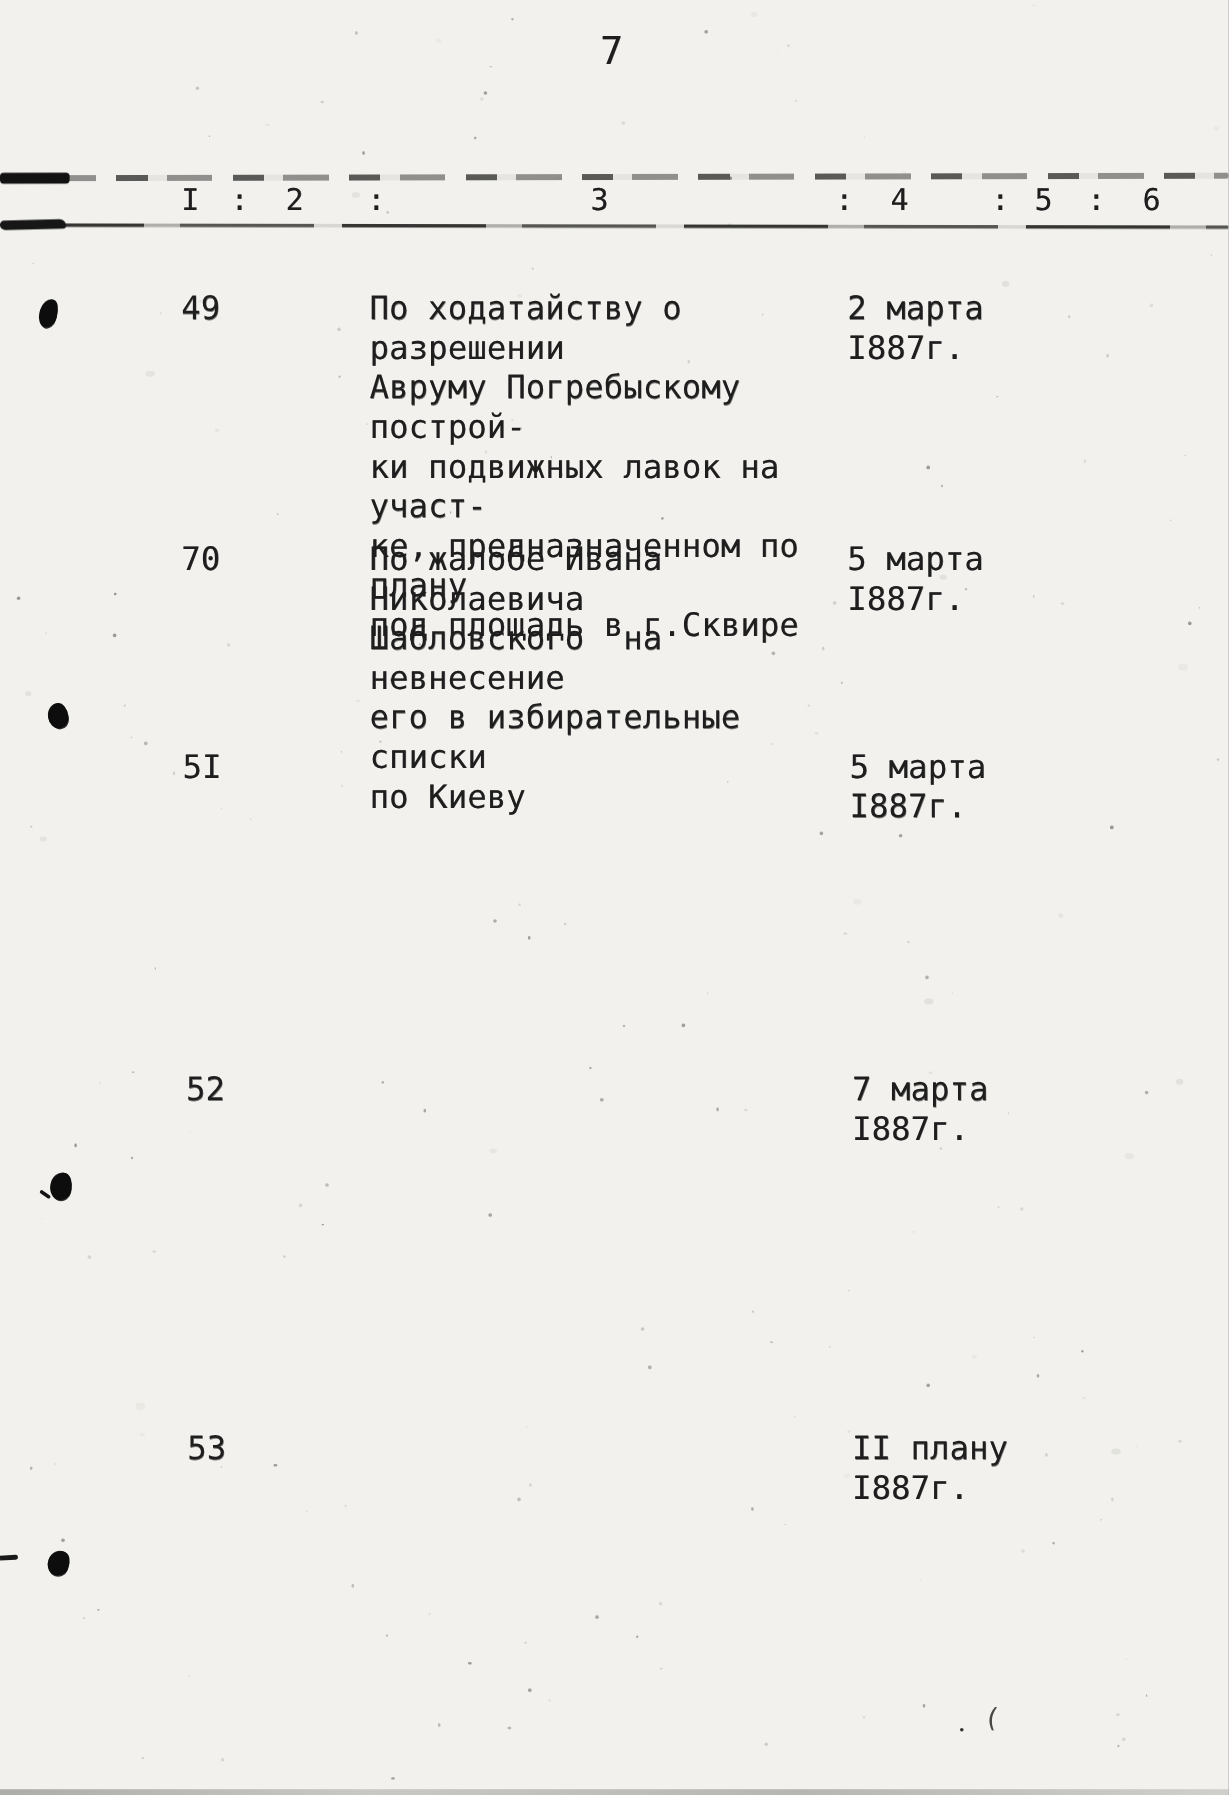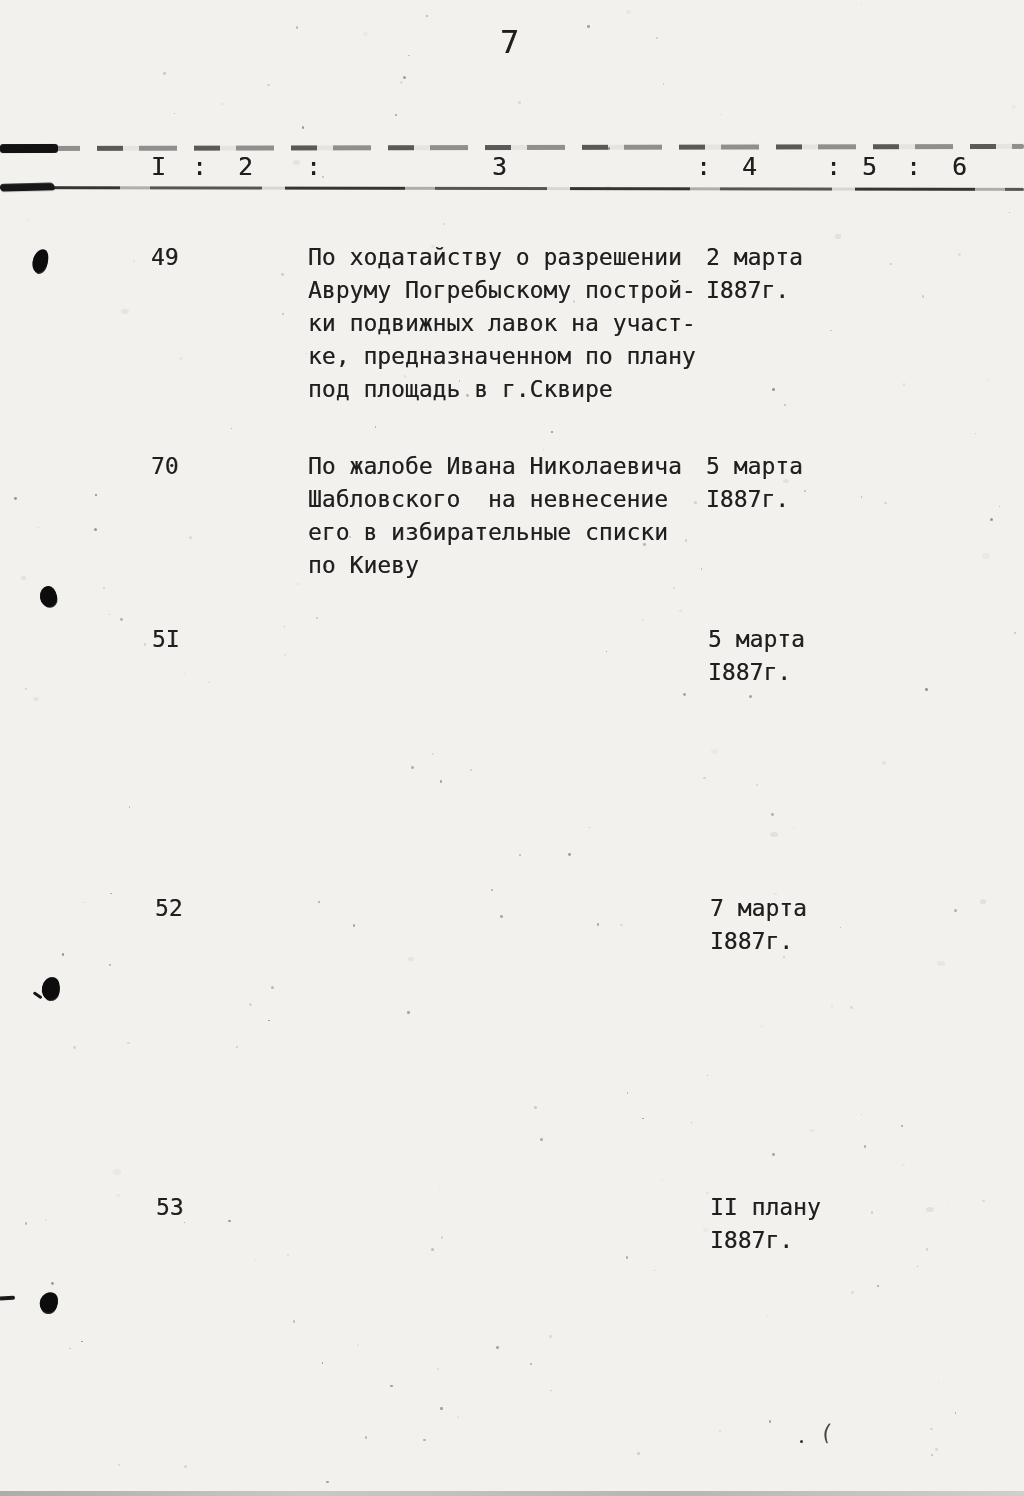--- a/index.html
+++ b/index.html
@@ -8,21 +8,21 @@
     width: 1024px;
     height: 1496px;
     margin: 0 auto;
     background: #f2f1ed;
     overflow: hidden;
     font-family: "DejaVu Sans Mono", monospace;
     color: #1e1e1e;
   }
   .txt {
     position: absolute;
-    font-size: 23px;
+    font-size: 27px;
     line-height: 33px;
     white-space: pre-wrap;
     text-shadow: 0.35px 0.35px 0.45px rgba(25,25,25,0.55);
   }
   .page-number {
     left: 500px; top: 24px;
     font-size: 32px; line-height: 36px;
   }
   
   .rule {

